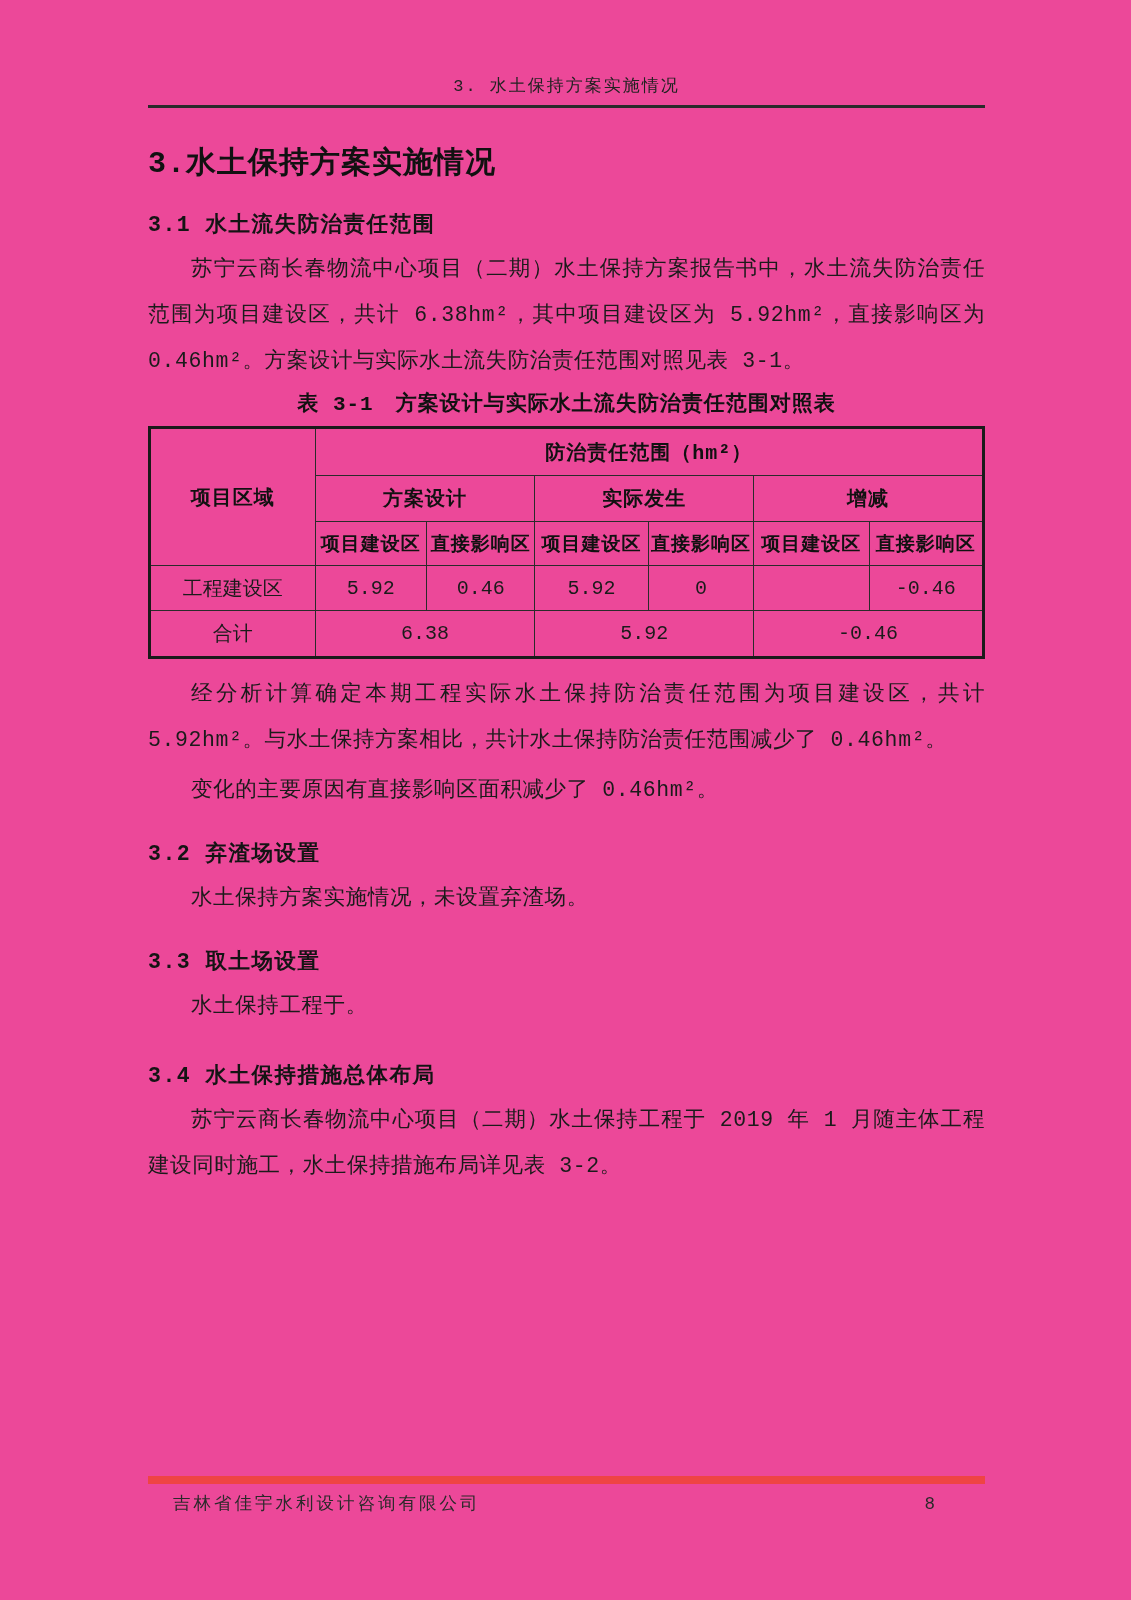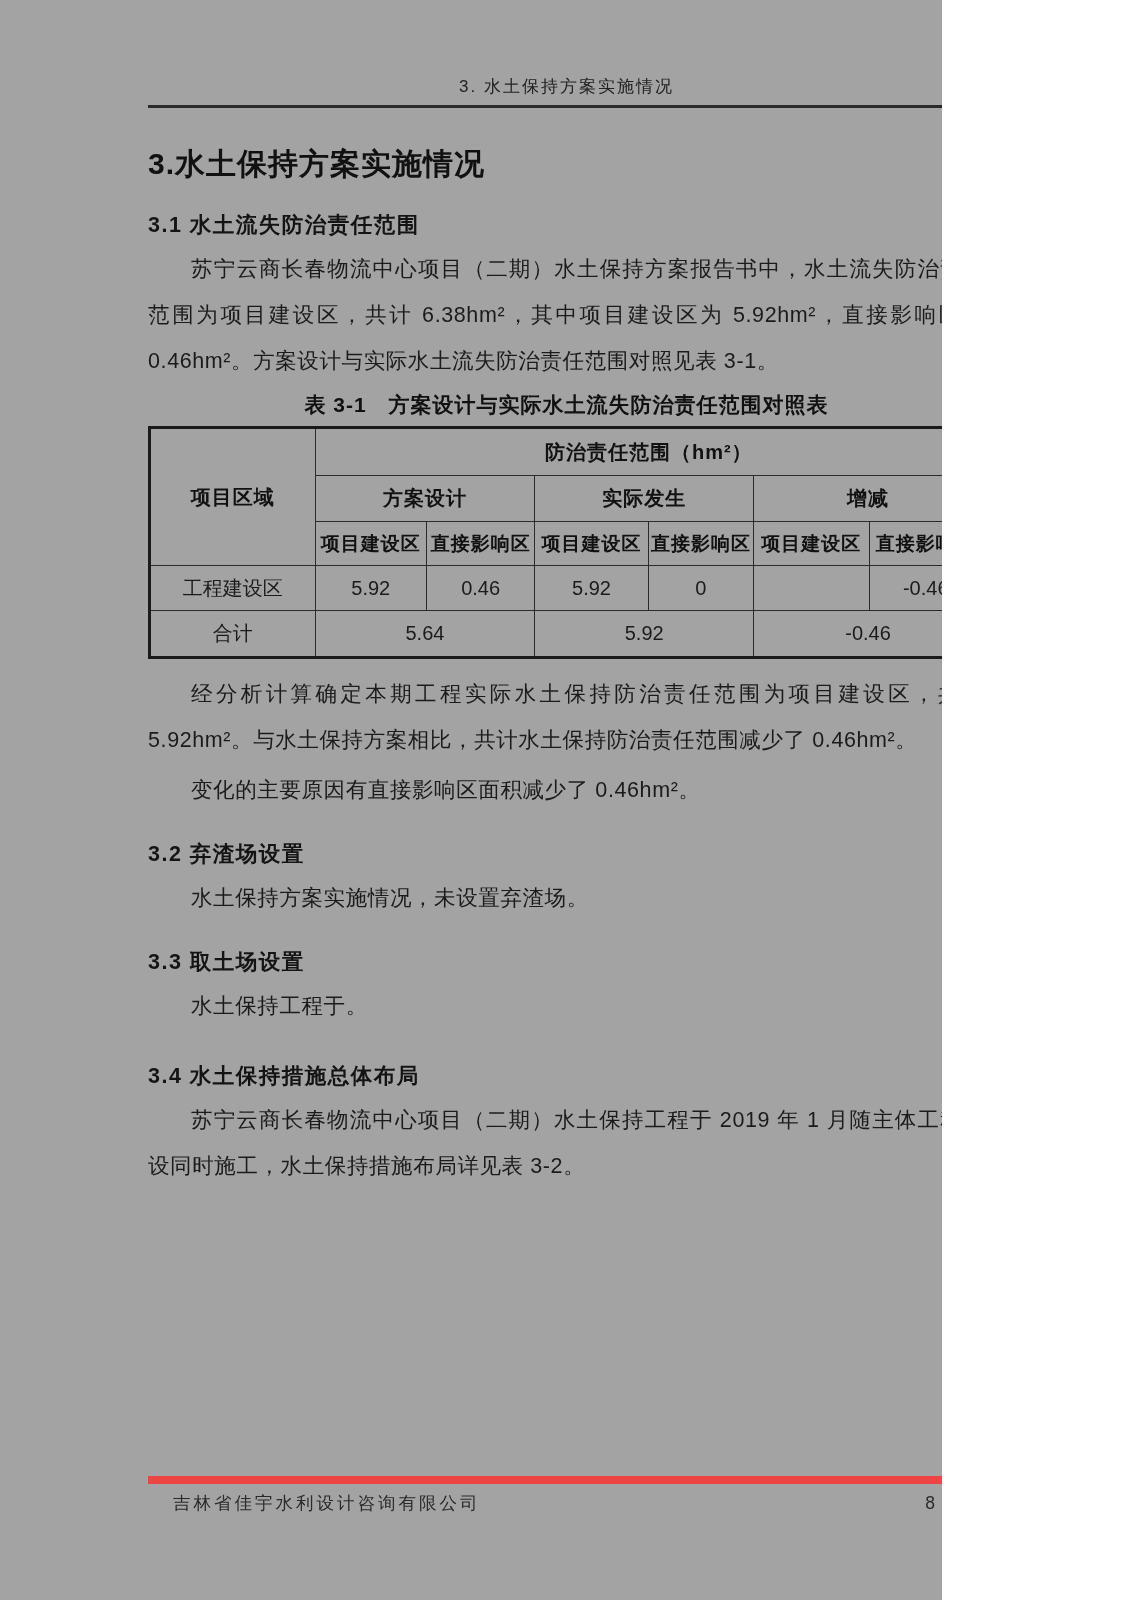--- a/index.html
+++ b/index.html
@@ -1,21 +1,21 @@
 <!DOCTYPE html>
 <html lang="zh"><head>
 <meta charset="utf-8">
 <style>
   html, body { margin: 0; padding: 0; background: #ffffff; }
   .page {
     position: relative;
-    width: 942px;
+    width: 1131px;
     height: 1600px;
-    background: #a3a3a3;
-    font-family: Liberation Sans, sans-serif;
+    background: #ec4899;
+    font-family: Liberation Mono, monospace;
     color: #1c1c1c;
     overflow: hidden;
   }
   .content {
     position: absolute;
     left: 148px;
     top: 0;
     width: 837px;
   }
   .running-header {
@@ -152,21 +152,21 @@
           <td>工程建设区</td>
           <td>5.92</td>
           <td>0.46</td>
           <td>5.92</td>
           <td>0</td>
           <td></td>
           <td>-0.46</td>
         </tr>
         <tr class="r5">
           <td>合计</td>
-          <td colspan="2">5.64</td>
+          <td colspan="2">6.38</td>
           <td colspan="2">5.92</td>
           <td colspan="2">-0.46</td>
         </tr>
       </tbody>
     </table>
 
     <p class="body-par after-table">经分析计算确定本期工程实际水土保持防治责任范围为项目建设区，共计 5.92hm²。与水土保持方案相比，共计水土保持防治责任范围减少了 0.46hm²。</p>
     <p class="body-par">变化的主要原因有直接影响区面积减少了 0.46hm²。</p>
 
     <h2 class="section-heading">3.2 弃渣场设置</h2>

